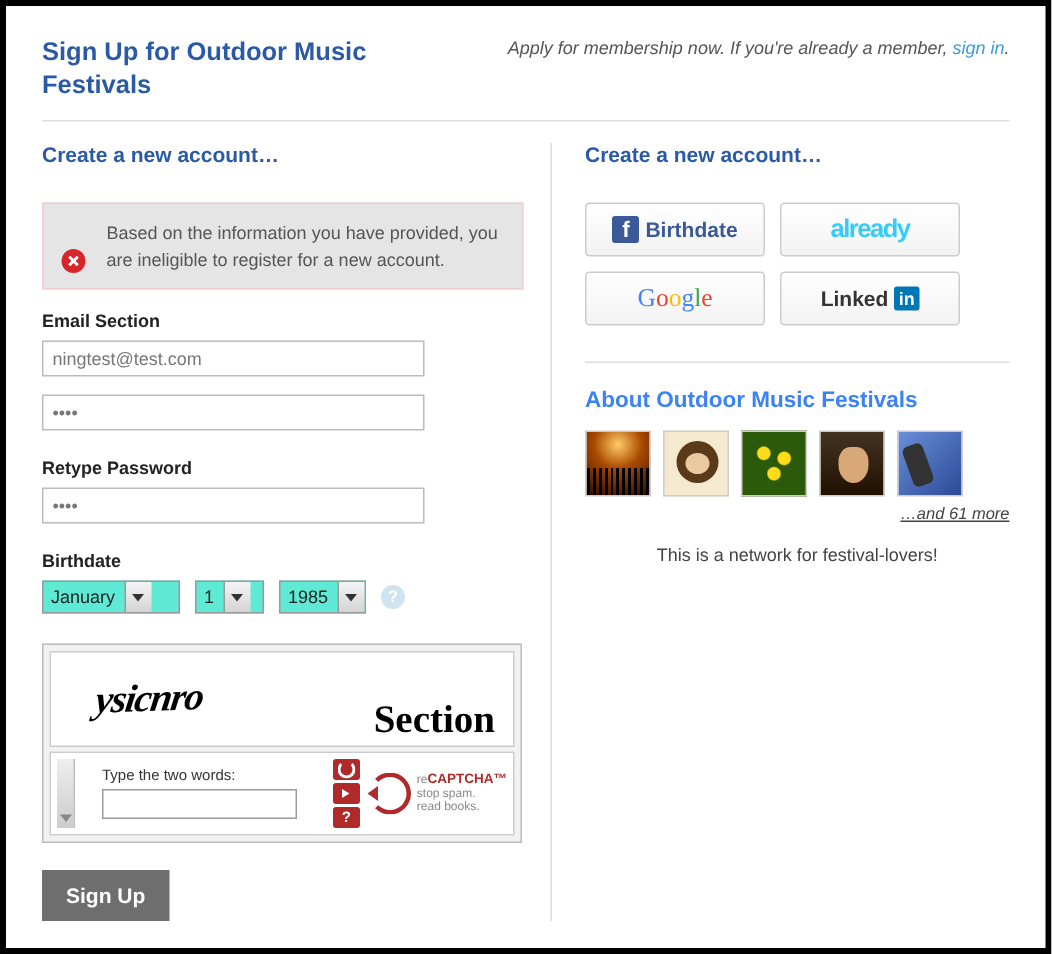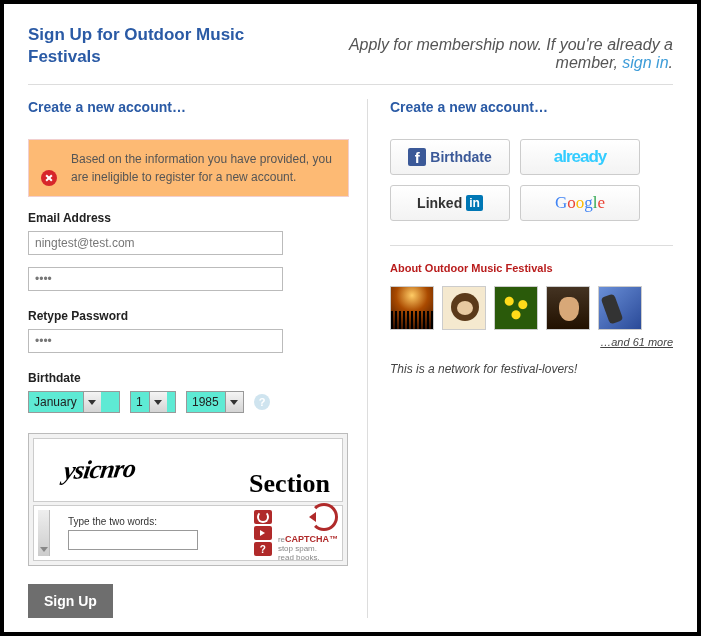--- a/index.html
+++ b/index.html
@@ -27,23 +27,23 @@
   .title {
     color: #2a5aa5;
     font-size: 17px;
     font-weight: bold;
     max-width: 260px;
     line-height: 1.3;
   }
   .header-right {
     font-style: italic;
     color: #555;
-    font-size: 16px;
+    font-size: 12px;
     text-align: right;
-    margin-top: 12px;
+    margin-top: 1px;
   }
   .header-right a {
     color: #3d9cd8;
     text-decoration: none;
     font-style: italic;
   }
   .cols {
     display: flex;
     gap: 22px;
   }
@@ -55,21 +55,21 @@
   .col-right {
     flex: 1;
   }
   .section-heading {
     color: #2a5aa5;
     font-size: 14px;
     font-weight: bold;
     margin-bottom: 24px;
   }
   .error-box {
-    background: #fdba74;
+    background: #e5e5e5;
     border: 1px solid #f1cfcf;
     padding: 10px 12px 10px 42px;
     position: relative;
     color: #555;
     margin-bottom: 14px;
     line-height: 1.5;
   }
   .error-box .err-icon {
     position: absolute;
     left: 12px;
@@ -257,21 +257,21 @@
   }
   .cap-icon.audio::before{
     content:''; width:0;height:0;
     border-top:3px solid transparent;border-bottom:3px solid transparent;
     border-left:5px solid #fff;
   }
   .cap-icon.help-c::before{
     content:'?'; color:#fff; font-size:10px; font-weight:bold;
   }
   .captcha-logo {
-    display:flex; align-items:flex-end; gap:4px;flex-direction:column;
+    display:flex; align-items:flex-start; gap:4px;
   }
   .captcha-logo .ring {
     width:28px;height:28px;border:3px solid #b02a2a;border-radius:50%;
     border-left-color:transparent;position:relative;
   }
   .captcha-logo .ring::after{
     content:'';position:absolute;width:0;height:0;
     border-top:5px solid transparent;border-bottom:5px solid transparent;
     border-right:7px solid #b02a2a;
     left:-4px;top:6px;
@@ -313,36 +313,36 @@
   .gg-text { font-size:17px;font-family:Georgia,serif;}
   .gg-text .g1{color:#4285f4;}
   .gg-text .g2{color:#ea4335;}
   .gg-text .g3{color:#fbbc05;}
   .gg-text .g4{color:#4285f4;}
   .gg-text .g5{color:#34a853;}
   .gg-text .g6{color:#ea4335;}
   .li-text { color:#333;font-weight:bold;font-size:14px;}
   .li-box { background:#0077b5;color:#fff;font-weight:bold;padding:1px 3px;border-radius:2px;font-size:12px;}
   hr.sep { border:none;border-top:1px solid #ddd;margin:6px 0 16px 0;}
-  .about-heading { color:#b91c1c;font-weight:bold;font-size:11px;margin-bottom:12px;}
+  .about-heading { color:#3b82f6;font-weight:bold;font-size:15px;margin-bottom:12px;}
   .thumbs { display:flex;gap:8px;margin-bottom:6px;}
   .thumb { width:44px;height:44px;border:1px solid #ccc;position:relative;overflow:hidden;}
   .thumb.concert { background: radial-gradient(circle at 50% 20%, #ffcc66 0%, #aa4a00 40%, #2a0a00 100%);}
   .thumb.concert::after{content:'';position:absolute;bottom:0;left:0;right:0;height:18px;background:repeating-linear-gradient(90deg,#000 0 2px, transparent 2px 4px);}
   .thumb.monkey { background:#f5e9cf;}
   .thumb.monkey::before{content:'';position:absolute;left:8px;top:6px;width:28px;height:28px;background:#5b3a1a;border-radius:50%;}
   .thumb.monkey::after{content:'';position:absolute;left:14px;top:14px;width:16px;height:14px;background:#e8c9a0;border-radius:50%;}
   .thumb.flowers { background:#2a5a0a;}
   .thumb.flowers::before{content:'';position:absolute;inset:4px;background:radial-gradient(circle at 30% 30%,#ffdb1a 0 4px,transparent 5px),radial-gradient(circle at 70% 40%,#ffdb1a 0 4px,transparent 5px),radial-gradient(circle at 50% 70%,#ffdb1a 0 4px,transparent 5px);}
   .thumb.face { background:linear-gradient(#443322,#221100);}
   .thumb.face::before{content:'';position:absolute;left:12px;top:10px;width:20px;height:24px;background:#d8a878;border-radius:40% 40% 50% 50%;}
   .thumb.guitar { background:linear-gradient(135deg,#6a8fd8,#2a4a98);}
   .thumb.guitar::before{content:'';position:absolute;left:6px;top:8px;width:14px;height:28px;background:#333;border-radius:4px;transform:rotate(-20deg);}
   .more-text { text-align:right;font-style:italic;color:#444;font-size:11px;margin-bottom:14px;text-decoration:underline;}
-  .about-desc { font-style:italic;color:#444;font-size:12px;}
+  .about-desc { color:#444;font-size:12px;text-align:center;}
 </style>
 </head>
 <body>
 
 <div class="frame">
 
   <div class="header">
     <div class="title">Sign Up for Outdoor Music Festivals</div>
     <div class="header-right">
       <span>Apply for membership now. If you're already a member, </span><a href="#">sign in</a><span>.</span>
@@ -352,21 +352,21 @@
   <div class="cols">
 
     <div class="col-left">
       <div class="section-heading">Create a new account…</div>
 
       <div class="error-box">
         <span class="err-icon"></span>
         <div>Based on the information you have provided, you are ineligible to register for a new account.</div>
       </div>
 
-      <label class="field-label">Email Address</label>
+      <label class="field-label">Email Section</label>
       <input class="text-input" type="text" value="ningtest@test.com" style="">
 
       <input class="text-input" type="text" value="••••" style="">
 
       <label class="field-label">Retype Password</label>
       <input class="text-input" type="text" value="••••" style="">
 
       <label class="field-label">Birthdate</label>
       <div class="birthdate-row">
         <div class="fake-select sel-month">
@@ -419,25 +419,25 @@
 
       <div class="social-grid">
         <div class="social-btn">
           <span class="fb-logo">f</span>
           <span class="fb-text">Birthdate</span>
         </div>
         <div class="social-btn">
           <span class="tw-text">already</span>
         </div>
         <div class="social-btn">
+          <span class="gg-text"><span class="g1">G</span><span class="g2">o</span><span class="g3">o</span><span class="g4">g</span><span class="g5">l</span><span class="g6">e</span></span>
+        </div>
+        <div class="social-btn">
           <span class="li-text">Linked</span>
           <span class="li-box">in</span>
-        </div>
-        <div class="social-btn">
-          <span class="gg-text"><span class="g1">G</span><span class="g2">o</span><span class="g3">o</span><span class="g4">g</span><span class="g5">l</span><span class="g6">e</span></span>
         </div>
       </div>
 
       <hr class="sep">
 
       <div class="about-heading">About Outdoor Music Festivals</div>
 
       <div class="thumbs">
         <div class="thumb concert"></div>
         <div class="thumb monkey"></div>

